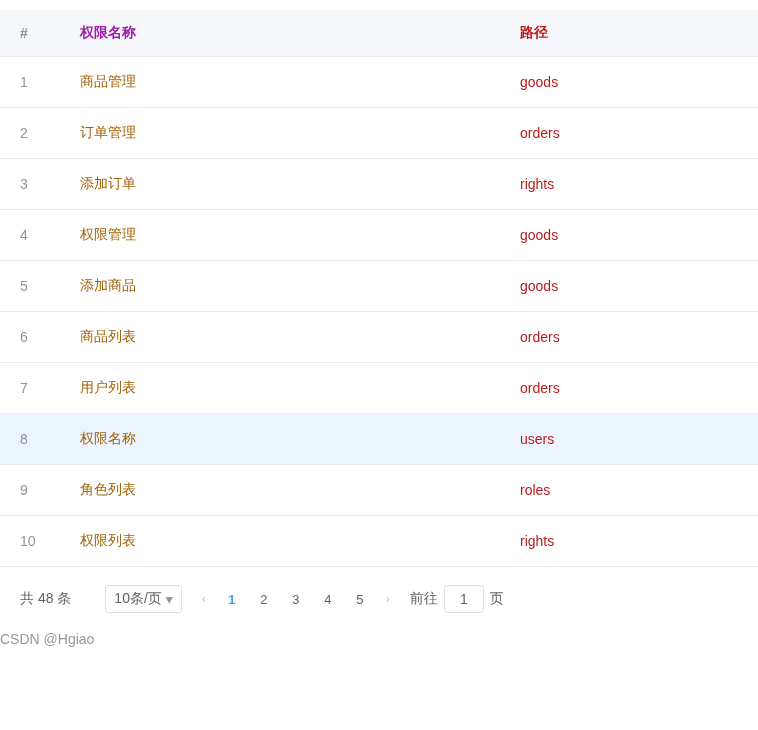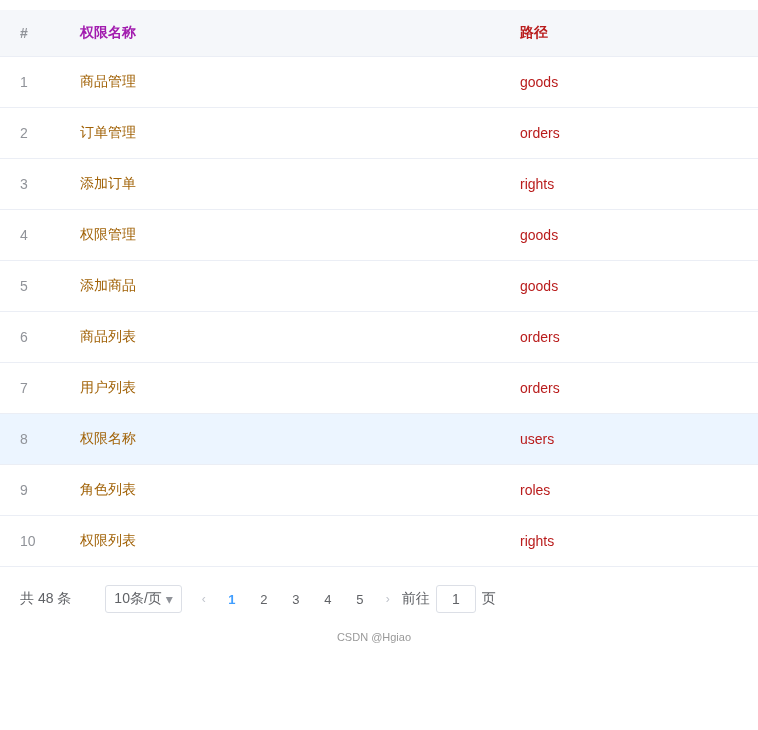--- a/index.html
+++ b/index.html
@@ -112,36 +112,37 @@
       font-size: 12px;
       cursor: pointer;
       padding: 4px;
       border: none;
       background: none;
     }
     .goto-section {
       display: flex;
       align-items: center;
       gap: 6px;
+      margin-left: 8px;
     }
     .goto-input {
       width: 40px;
       height: 28px;
       border: 1px solid #dcdfe6;
       border-radius: 3px;
       text-align: center;
       font-size: 14px;
       color: #606266;
       outline: none;
     }
     .watermark {
-      text-align: center;
+      text-align: left;
       padding-right: 10px;
       padding-bottom: 4px;
-      font-size: 11px;
+      font-size: 14px;
       color: #999;
     }
   </style>
 </head>
 <body>
 
 <div class="table-container">
   <table>
     <thead>
       <tr>

